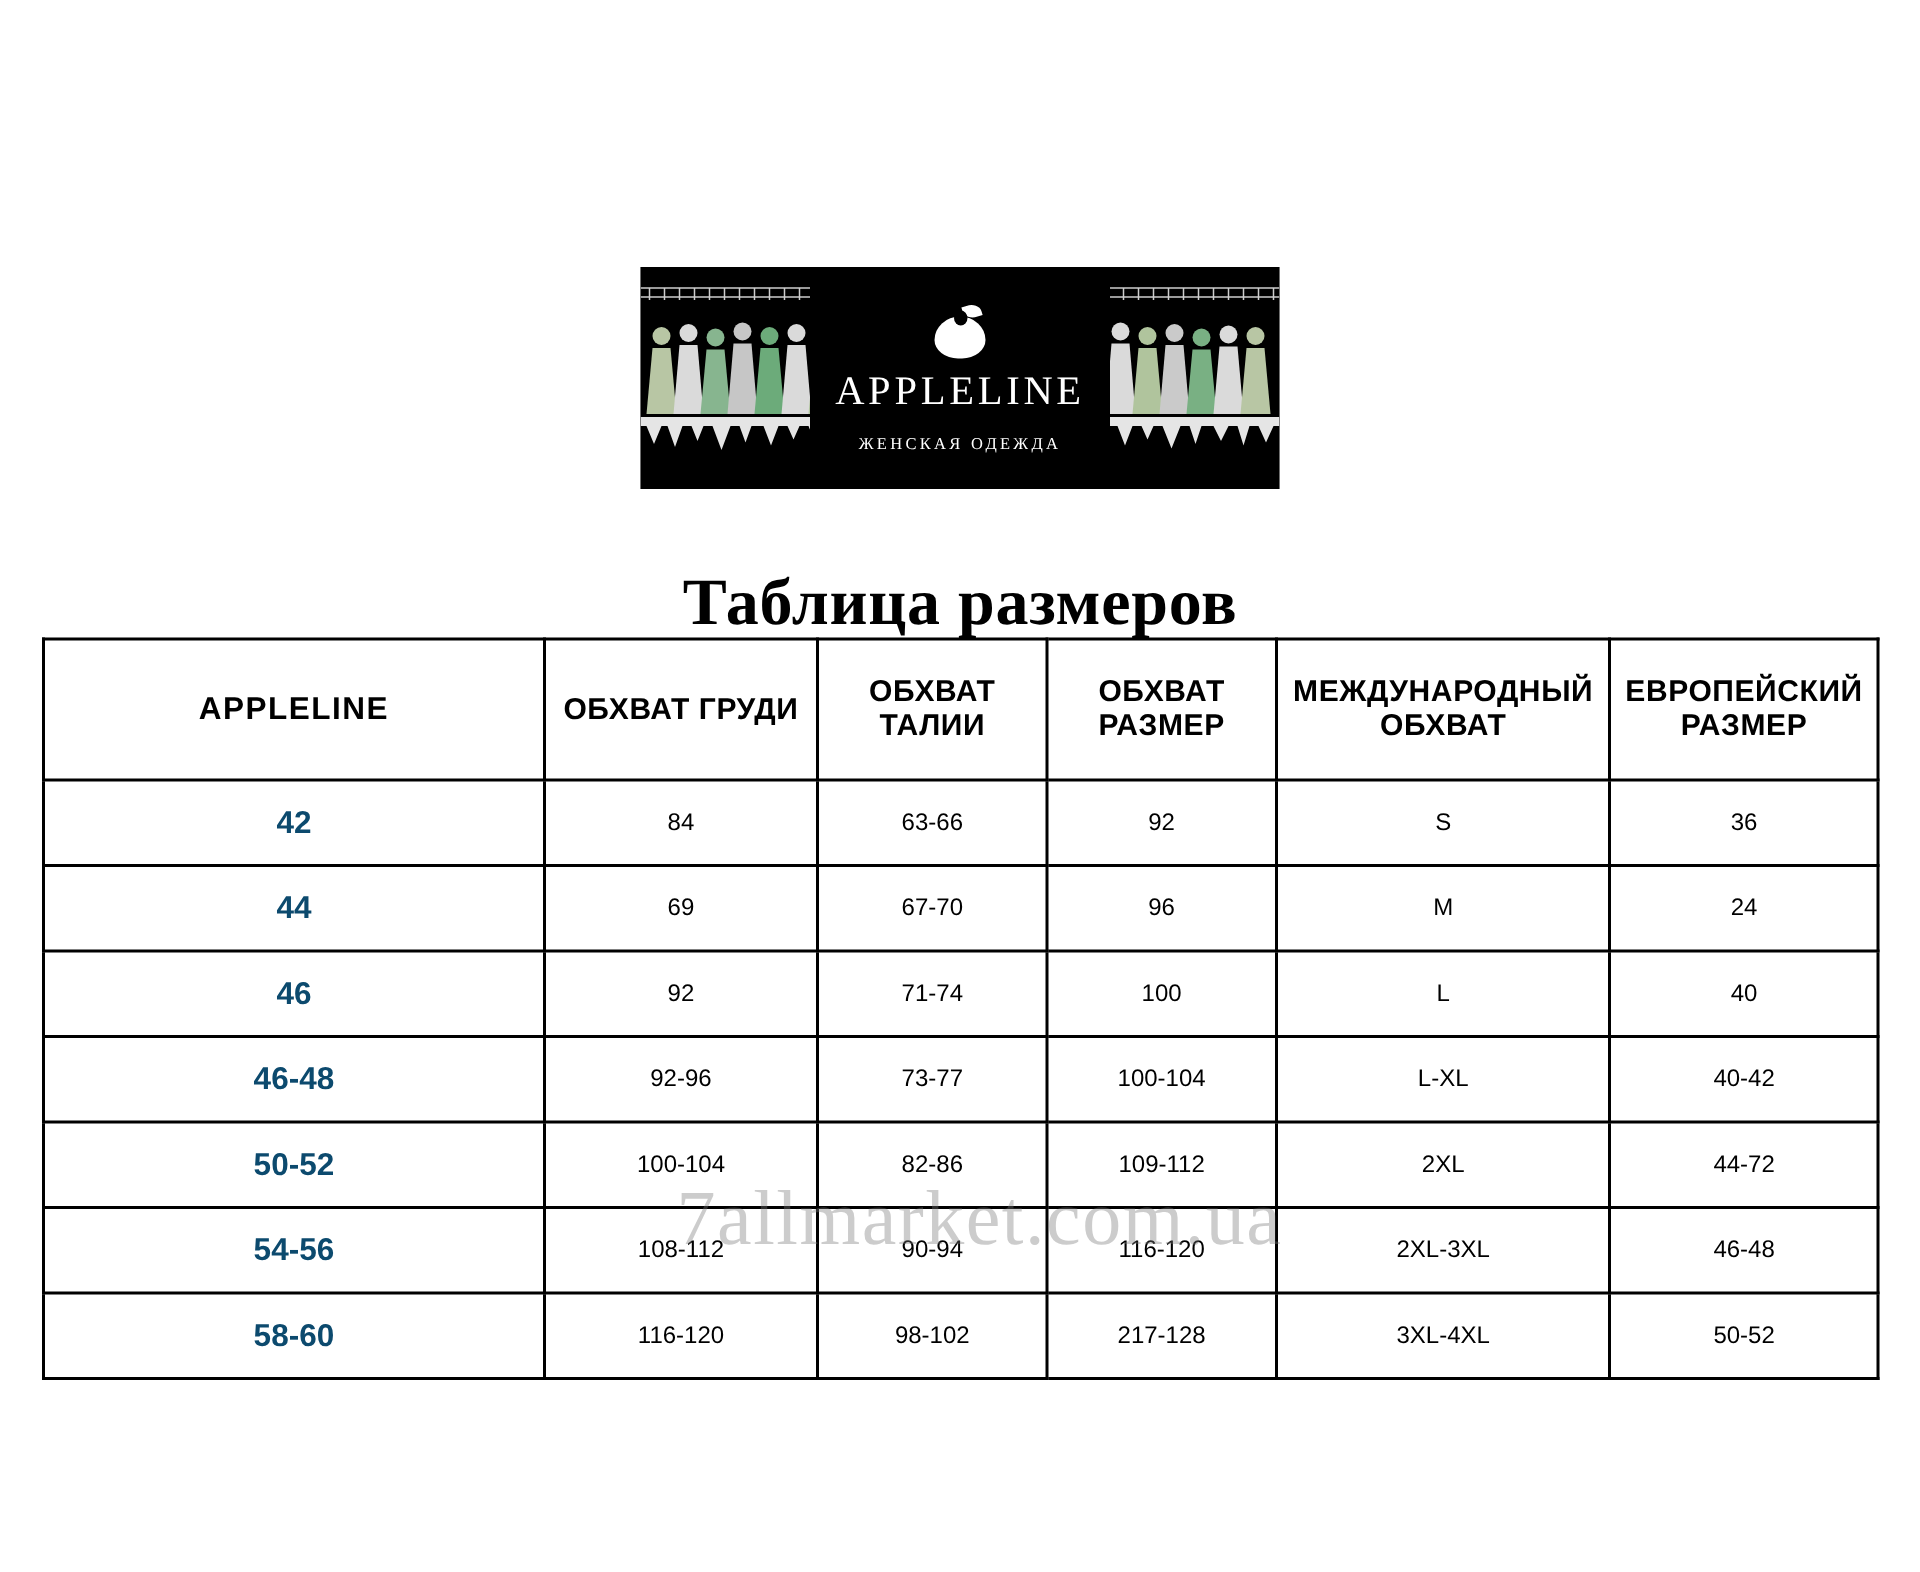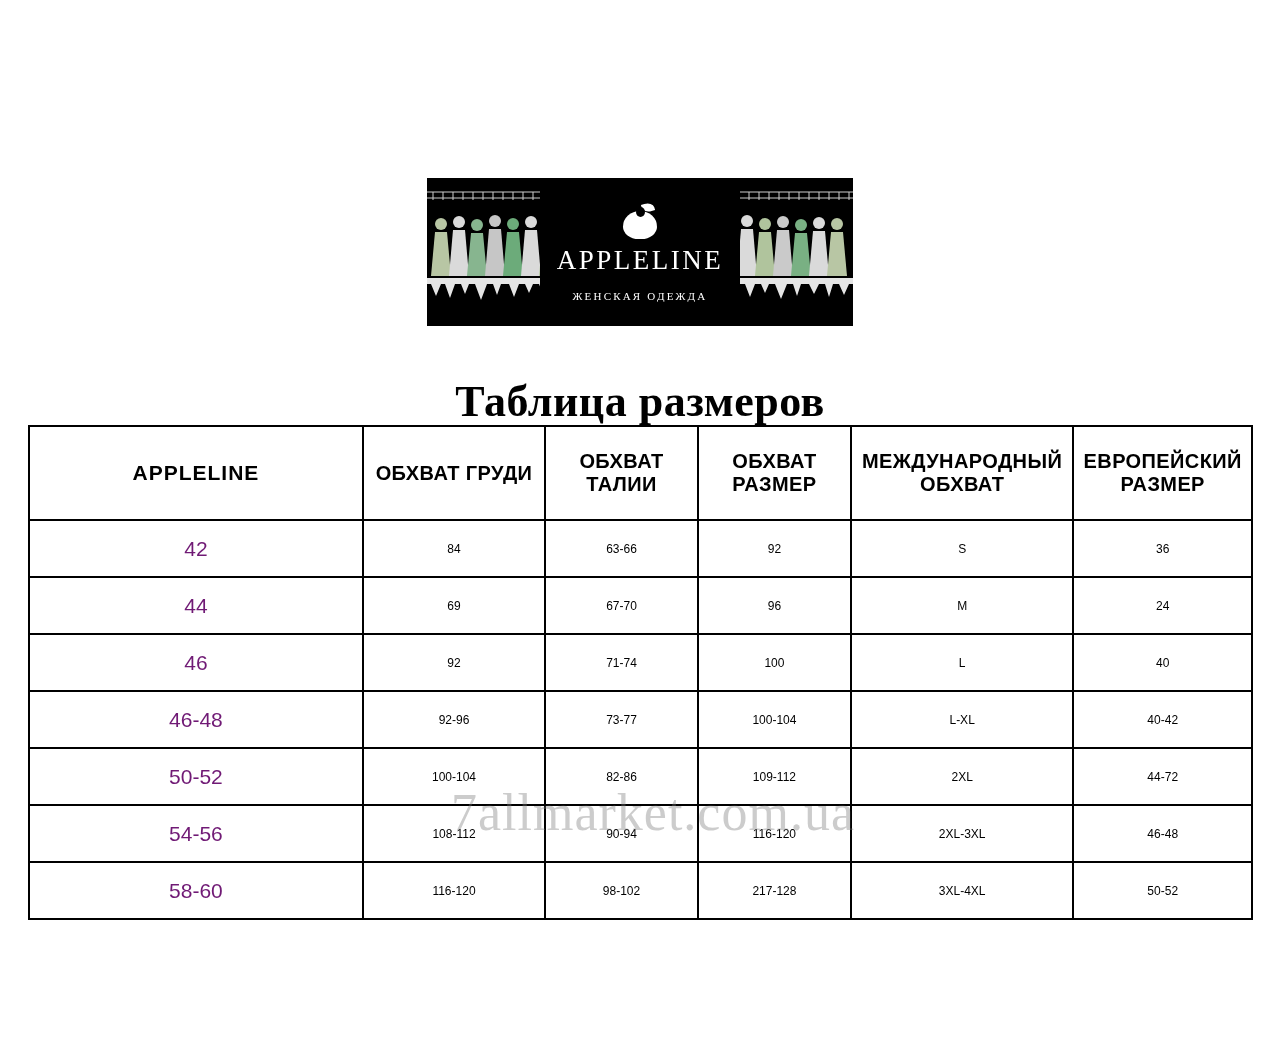--- a/index.html
+++ b/index.html
@@ -147,26 +147,26 @@
     letter-spacing: 0.4px;
     padding: 4px 6px;
   }
   table.size-table thead th.brand-col {
     font-size: 21px;
     letter-spacing: 1px;
   }
   table.size-table tbody td {
     height: 53px;
     font-family: "Liberation Sans", sans-serif;
-    font-size: 12px;
+    font-size: 16px;
     font-weight: 400;
   }
   table.size-table tbody td.size-col {
-    color: #701a75;
-    font-weight: 400;
+    color: #0c4a6e;
+    font-weight: 700;
     font-size: 21px;
   }
 
   
   col.c0 { width: 27.3%; }
   col.c1 { width: 14.9%; }
   col.c2 { width: 12.5%; }
   col.c3 { width: 12.5%; }
   col.c4 { width: 18.2%; }
   col.c5 { width: 14.6%; }

